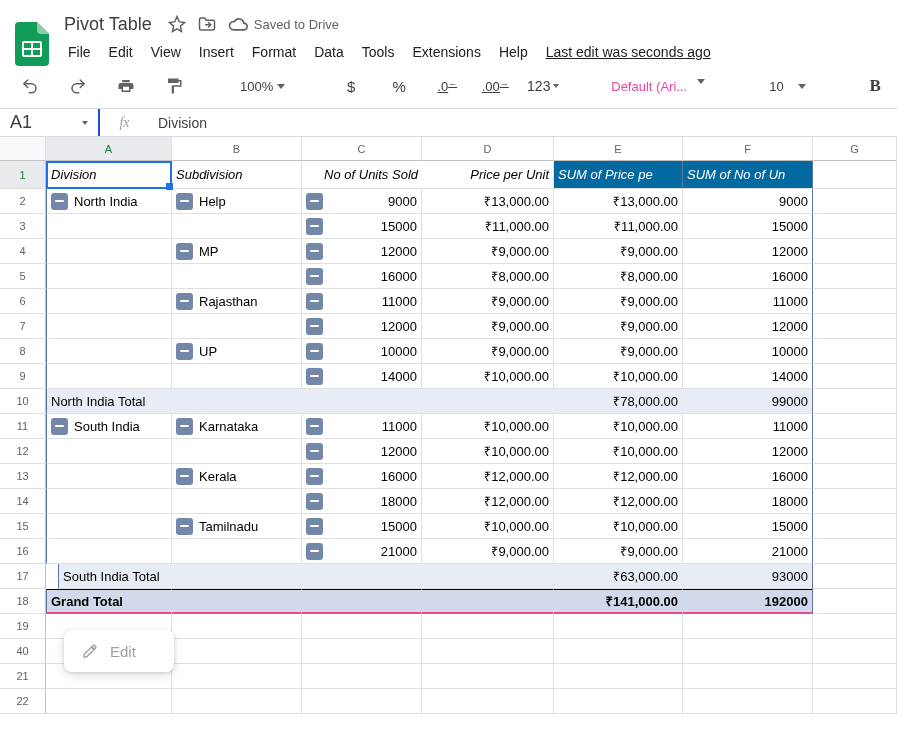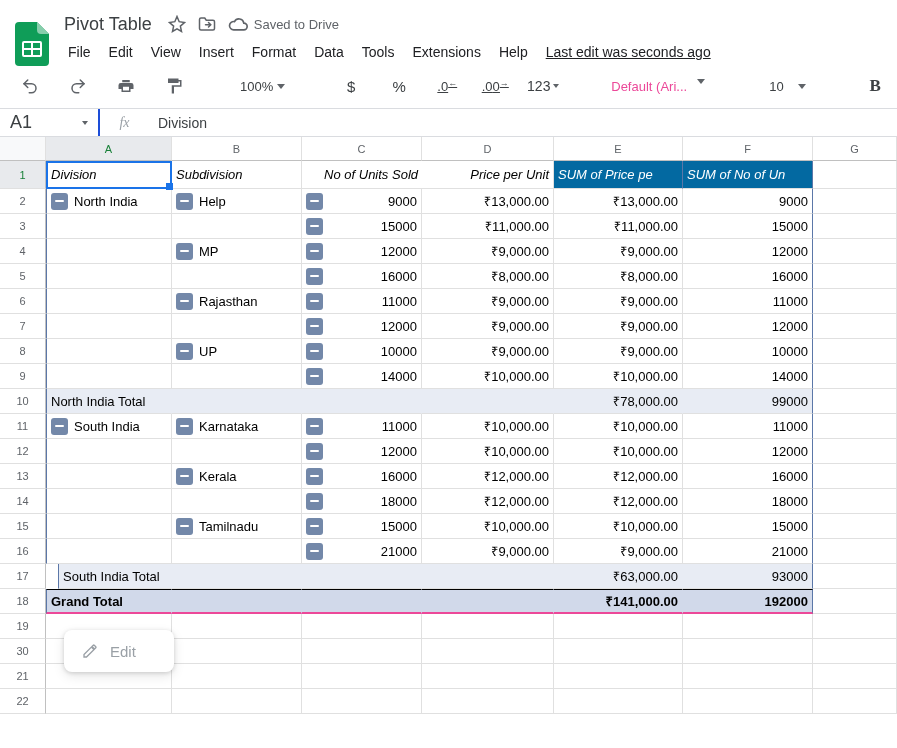--- a/index.html
+++ b/index.html
@@ -527,21 +527,21 @@
         <div class="cell grand grand-top right bright-f bbot">192000</div>
         <div class="cell"></div>
         <div class="rowhdr">19</div>
         <div class="cell"></div>
         <div class="cell"></div>
         <div class="cell"></div>
         <div class="cell"></div>
         <div class="cell"></div>
         <div class="cell"></div>
         <div class="cell"></div>
-        <div class="rowhdr">30</div>
+        <div class="rowhdr">40</div>
         <div class="cell"></div>
         <div class="cell"></div>
         <div class="cell"></div>
         <div class="cell"></div>
         <div class="cell"></div>
         <div class="cell"></div>
         <div class="cell"></div>
         <div class="rowhdr">21</div>
         <div class="cell"></div>
         <div class="cell"></div>

